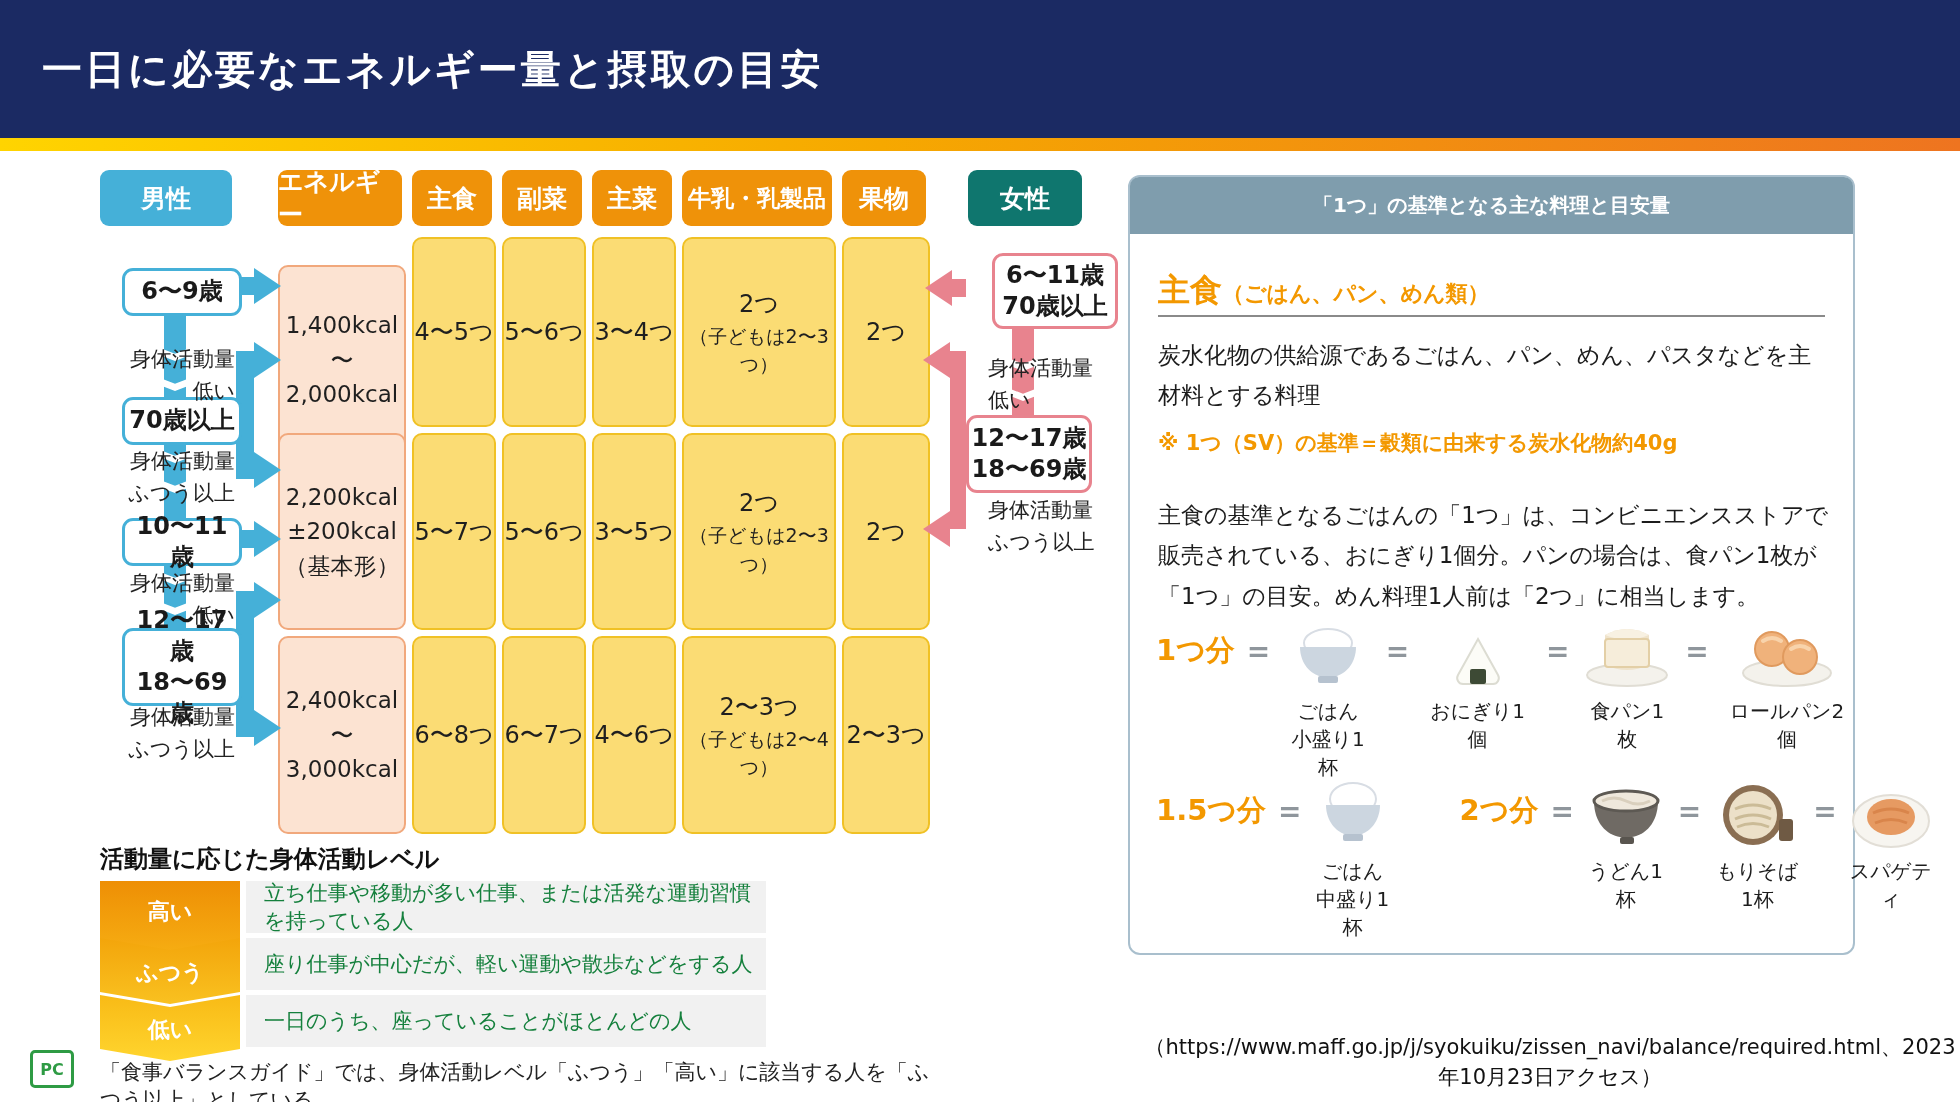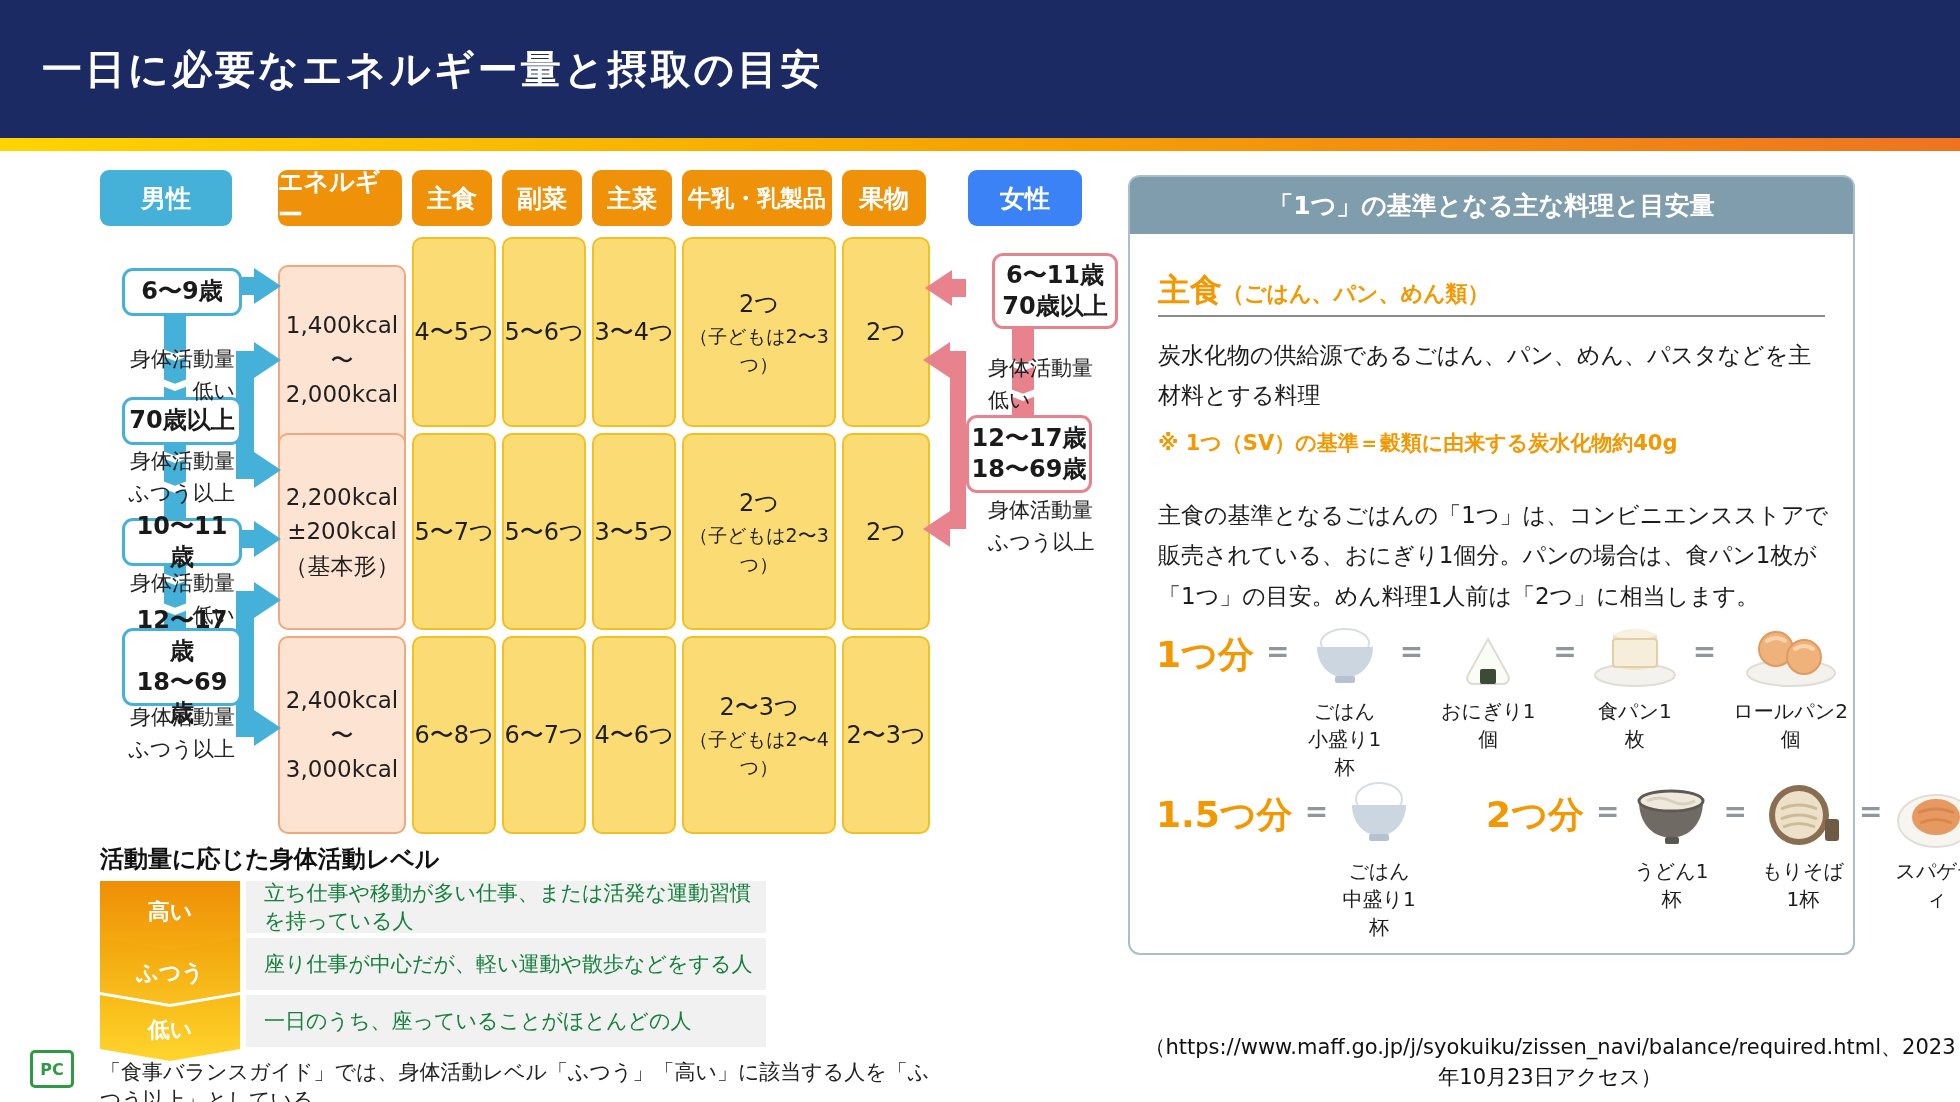--- a/index.html
+++ b/index.html
@@ -13,21 +13,21 @@
   .topbar{left:0;top:0;width:1960px;height:138px;background:#1b2a63;}
   .topbar .title{position:absolute;left:42px;top:0;height:138px;display:flex;align-items:center;
                  color:#fff;font-size:40px;font-weight:bold;letter-spacing:3px;}
   .grad{left:0;top:138px;width:1960px;height:13px;
         background:linear-gradient(90deg,#ffd400 0%,#f6a800 45%,#ee7420 100%);}
 
   
   .hdr{top:170px;height:56px;border-radius:9px;color:#fff;font-weight:bold;font-size:25px;}
   .hdr-orange{background:#ef9209;}
   .hdr-blue{background:#45b0d8;}
-  .hdr-pink{background:#3b82f6;}
+  .hdr-pink{background:#0f766e;}
 
   
   .cell{border-radius:10px;text-align:center;line-height:1.5;}
   .cell-energy{background:#fce3d2;border:2px solid #f1a87c;font-size:23px;font-weight:500;}
   .cell-val{background:#fbdc74;border:2px solid #f0c125;font-size:24px;}
   .cell .sub{font-size:19px;display:block;}
 
   
   .agebox{background:#fff;border:3px solid #45b0d8;border-radius:11px;font-size:24px;font-weight:600;
           text-align:center;line-height:1.3;color:#1a1a1a;}
@@ -51,29 +51,29 @@
   .lvl2{background:linear-gradient(180deg,#f3a50b,#f9c120);clip-path:polygon(0 0,50% 18%,100% 0,100% 82%,50% 100%,0 82%);padding-top:4px;}
   .lvl3{background:linear-gradient(180deg,#f8ba16,#ffd52e);clip-path:polygon(0 0,50% 18%,100% 0,100% 82%,50% 100%,0 82%);padding-top:4px;}
   .lvl-desc{left:246px;width:520px;height:52px;background:#f1f1f1;font-size:21px;color:#15803d;
             display:flex;align-items:center;padding-left:18px;box-sizing:border-box;}
   .footnote{font-size:21px;color:#222;}
 
   
   .panel{left:1128px;top:175px;width:727px;height:780px;background:#fff;
          border:2px solid #a9bfcd;border-radius:12px;box-sizing:border-box;}
   .panel-hd{left:0;top:0;width:100%;height:57px;background:#7f9dad;border-radius:9px 9px 0 0;
-            color:#fff;font-size:25px;font-weight:bold;}
+            color:#fff;font-size:20px;font-weight:bold;}
   .sec-title{color:#f39800;font-weight:bold;font-size:32px;}
   .sec-sub{color:#f39800;font-weight:bold;font-size:22px;}
   .panel-hr{left:28px;right:28px;top:138px;height:0;border-top:2px solid #8a8a8a;}
   .p-desc{left:28px;top:158px;width:670px;font-size:23px;line-height:1.75;color:#1c1c1c;}
   .p-note{left:28px;top:252px;width:670px;font-size:21px;font-weight:600;color:#f39800;}
   .p-body{left:28px;top:318px;width:676px;font-size:23px;line-height:1.75;color:#1c1c1c;}
   .ex-row{display:flex;align-items:flex-start;}
-  .portion{color:#f39800;font-weight:bold;font-size:36px;margin-top:26px;white-space:nowrap;}
+  .portion{color:#f39800;font-weight:bold;font-size:29px;margin-top:26px;white-space:nowrap;}
   .eq{color:#8f969c;font-size:28px;font-weight:bold;margin:30px 12px 0 12px;}
   .ex-item{display:flex;flex-direction:column;align-items:center;}
   .ex-item .iconbox{height:86px;display:flex;align-items:flex-end;}
   .ex-item .lbl{font-size:20px;color:#1c1c1c;text-align:center;line-height:1.4;margin-top:6px;}
 
   
   .citation{left:1140px;top:1032px;width:820px;text-align:center;font-size:21px;color:#111;line-height:1.45;}
   .logo{left:30px;top:1050px;width:38px;height:32px;border:3px solid #2e9b44;border-radius:5px;
         color:#2e9b44;font-weight:bold;font-size:16px;}
 </style>

